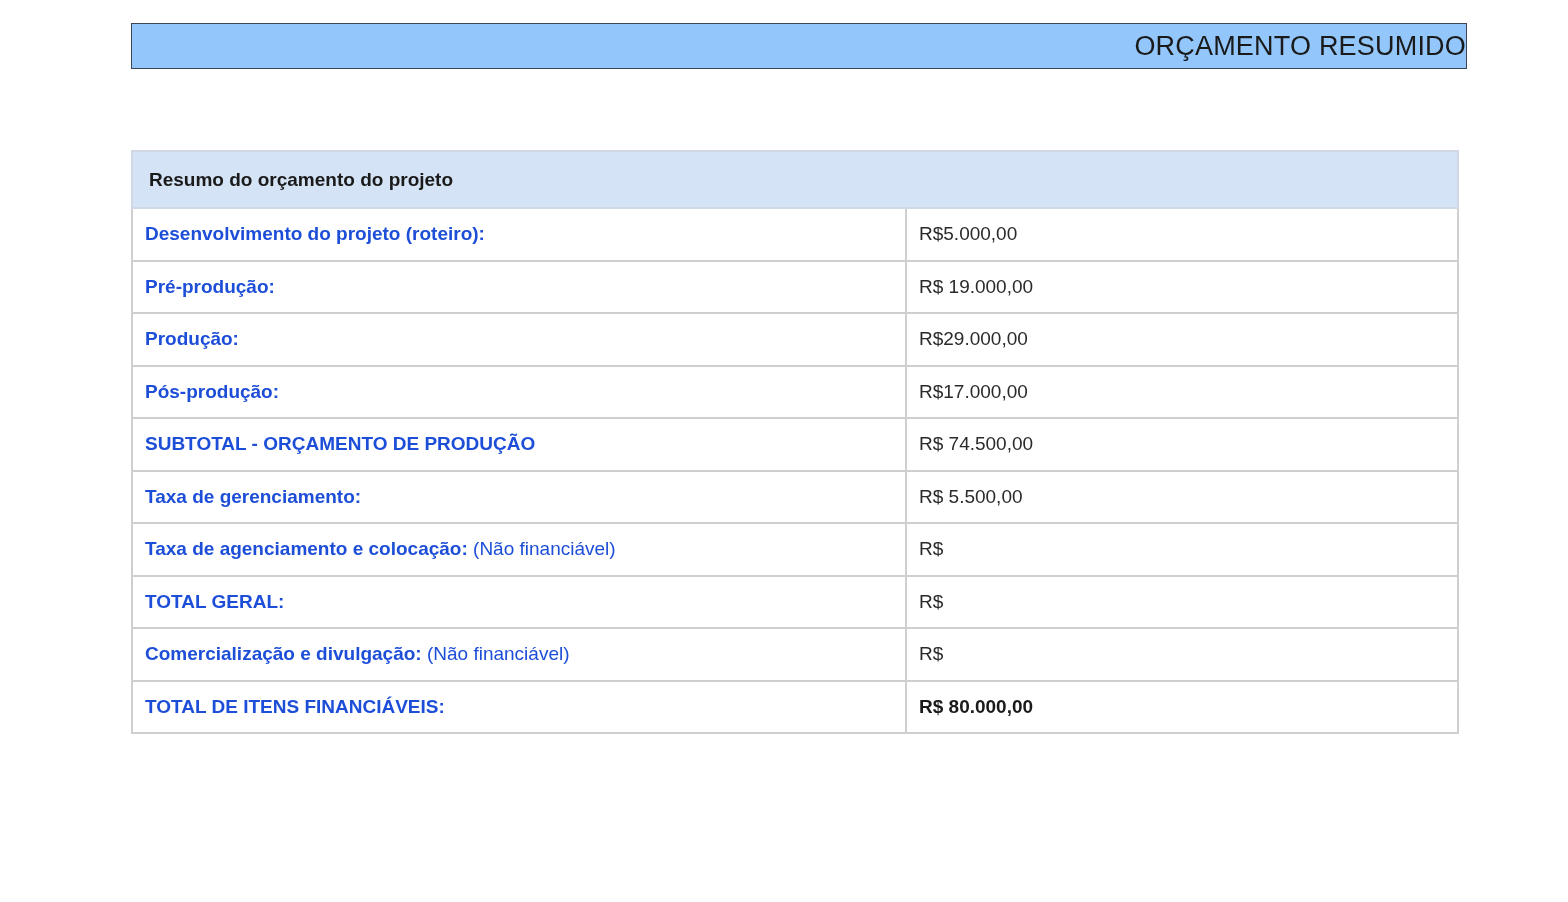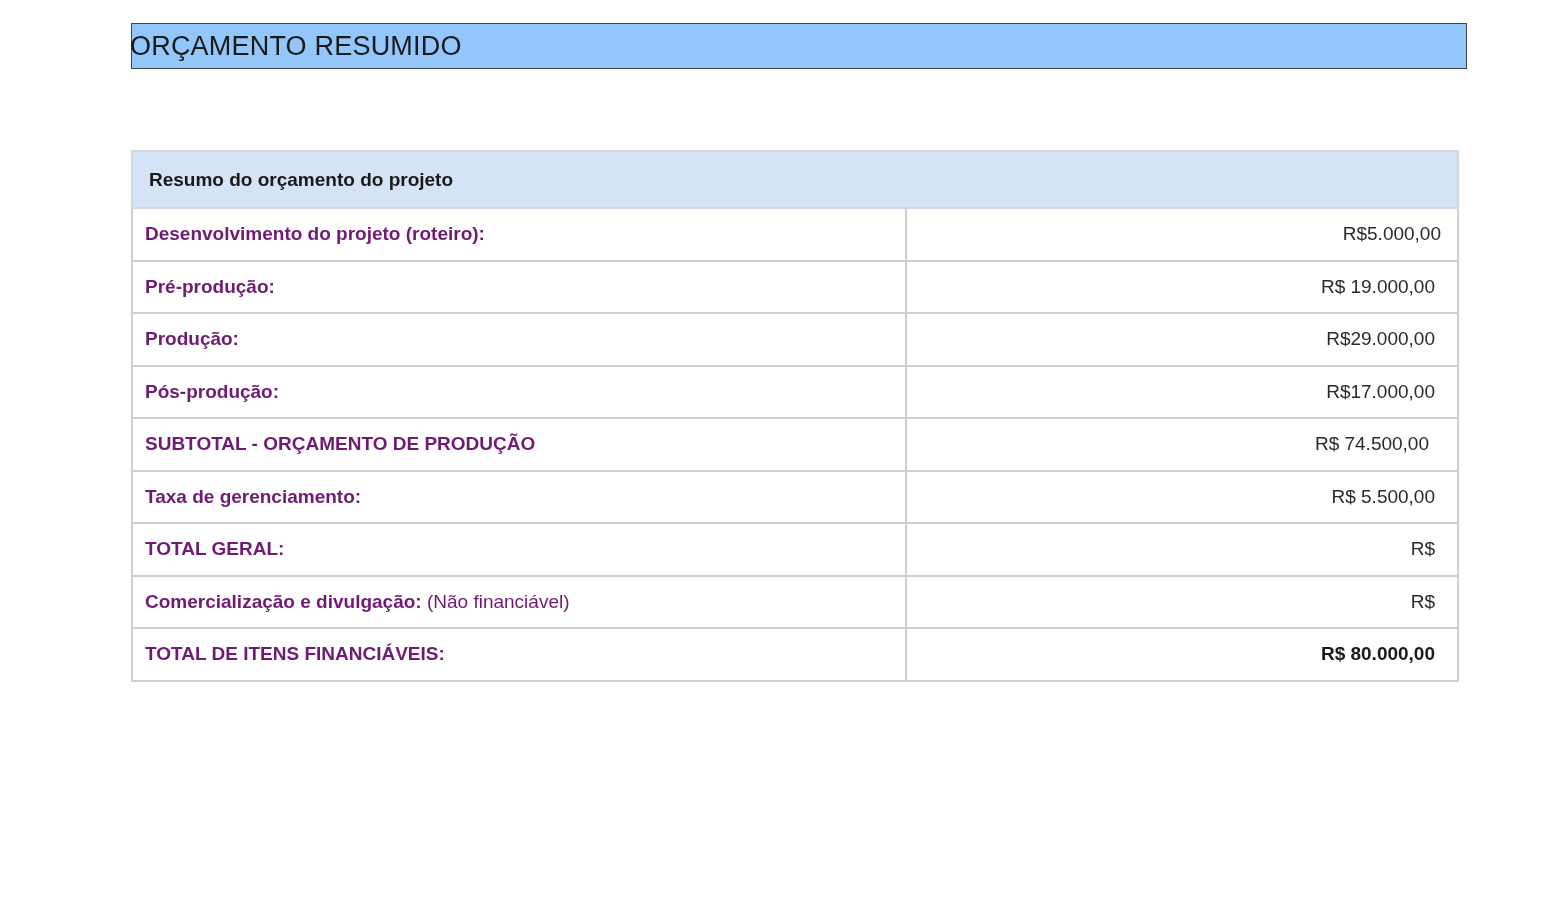--- a/index.html
+++ b/index.html
@@ -21,21 +21,21 @@
     position: absolute;
     left: 131px;
     top: 23px;
     width: 1336px;
     height: 46px;
     background: #93c7fb;
     border: 1.5px solid #3b4656;
     box-sizing: border-box;
     display: flex;
     align-items: center;
-    justify-content: flex-start;
+    justify-content: flex-end;
   }
   .title-text {
     font-size: 27px;
     font-weight: normal;
     color: #1a1a1a;
     letter-spacing: 0.2px;
     margin-left: -2px;
   }
   .budget-table {
     position: absolute;
@@ -57,27 +57,27 @@
     background: #d4e3f5;
     height: 57px;
     font-weight: bold;
     border-color: #cfd8e4;
     padding-left: 16px;
   }
   .col-label { width: 774px; }
   .col-value { width: 552px; }
   .label-cell {
     font-weight: bold;
-    color: #701a75;
+    color: #1d4ed8;
   }
   .label-cell .note {
     font-weight: normal;
   }
   .value-cell {
-    text-align: right;
+    text-align: left;
     color: #2a2a2a;
     padding-right: 16px !important;
   }
   .value-cell.strong {
     font-weight: bold;
     color: #1a1a1a;
   }
   .value-cell.pad-more {
     padding-right: 22px !important;
   }
@@ -119,20 +119,24 @@
     </tr>
     <tr>
       <td class="label-cell"><span>SUBTOTAL - ORÇAMENTO DE PRODUÇÃO</span></td>
       <td class="value-cell" style="padding-right:28px !important;">R$ 74.500,00</td>
     </tr>
     <tr>
       <td class="label-cell"><span>Taxa de gerenciamento:</span></td>
       <td class="value-cell pad-more">R$ 5.500,00</td>
     </tr>
     <tr>
+      <td class="label-cell"><span>Taxa de agenciamento e colocação:</span><span class="note"> (Não financiável)</span></td>
+      <td class="value-cell pad-more">R$</td>
+    </tr>
+    <tr>
       <td class="label-cell"><span>TOTAL GERAL:</span></td>
       <td class="value-cell pad-more">R$</td>
     </tr>
     <tr>
       <td class="label-cell"><span>Comercialização e divulgação:</span><span class="note"> (Não financiável)</span></td>
       <td class="value-cell pad-more">R$</td>
     </tr>
     <tr>
       <td class="label-cell"><span>TOTAL DE ITENS FINANCIÁVEIS:</span></td>
       <td class="value-cell strong pad-more">R$ 80.000,00</td>

